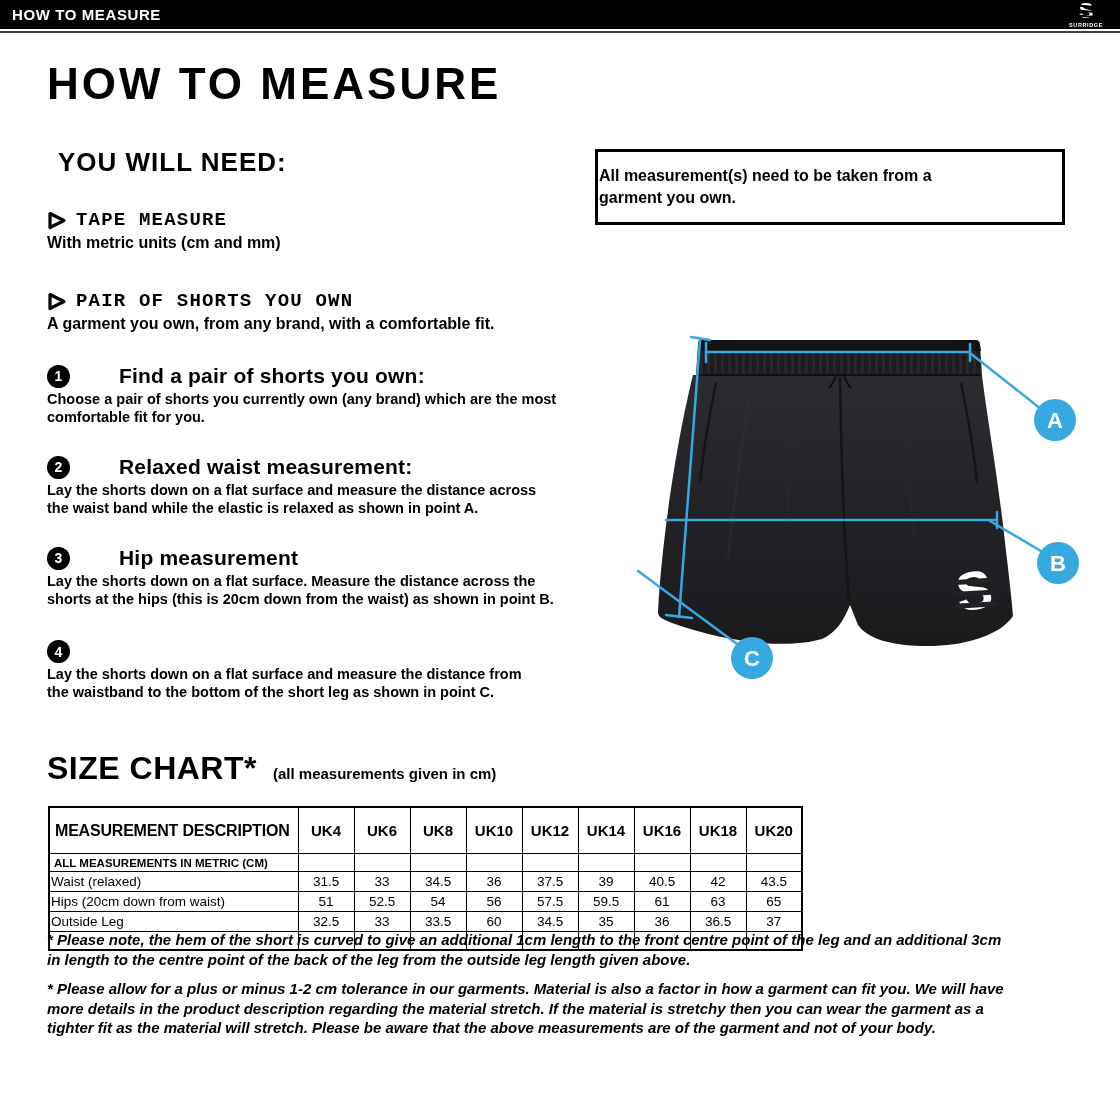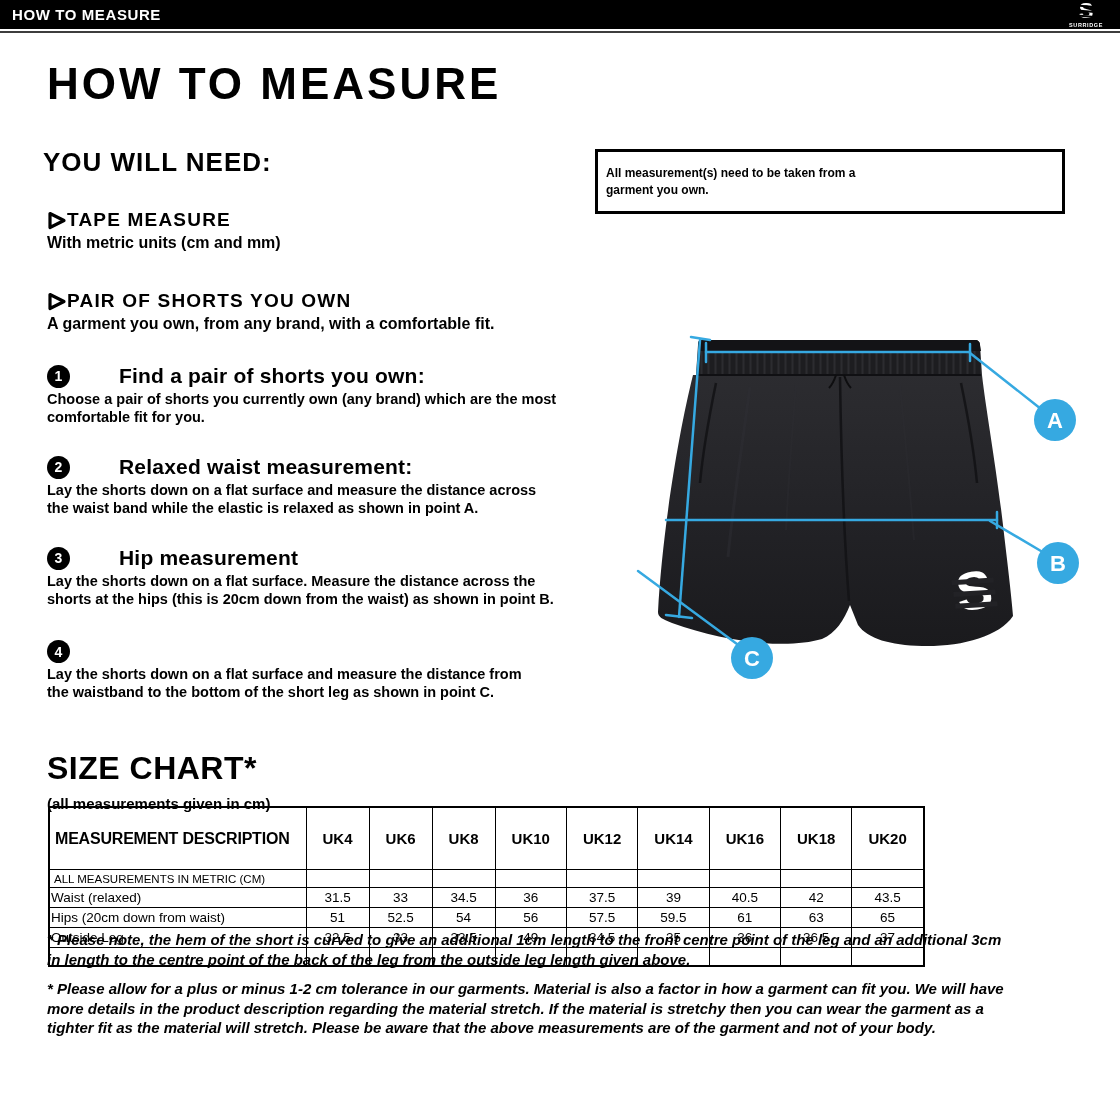--- a/index.html
+++ b/index.html
@@ -13,34 +13,34 @@
   .header-bar{
     position:absolute;top:0;left:0;width:1120px;height:29px;background:#000;
     display:flex;align-items:center;justify-content:space-between;
     padding:0 12px;box-sizing:border-box;
   }
   .header-title{color:#fff;font-weight:bold;font-size:15px;letter-spacing:.6px;}
   .header-underline{position:absolute;top:31px;left:0;width:1120px;height:2px;background:#3d3d3d;}
 
   
   .page-title{position:absolute;left:47px;top:62px;font-size:44px;font-weight:bold;letter-spacing:3px;line-height:1;}
-  .ywn-heading{position:absolute;left:43px;top:147px;font-size:26px;font-weight:bold;letter-spacing:1px;text-align:center;}
+  .ywn-heading{position:absolute;left:58px;top:147px;font-size:26px;font-weight:bold;letter-spacing:1px;text-align:center;}
 
   
   .need-item{position:absolute;left:47px;width:560px;}
   #need-1{top:209px}
   #need-2{top:290px}
-  .need-row{display:flex;align-items:center;gap:0;}
+  .need-row{display:flex;align-items:center;gap:9px;font-family:Liberation Mono, monospace;}
   .need-title{font-size:19px;font-weight:bold;letter-spacing:1.2px;}
   .need-desc{font-size:16px;font-weight:bold;margin-top:3px;}
 
   
   .note-box{
     position:absolute;left:595px;top:149px;width:470px;box-sizing:border-box;
-    border:3px solid #000;padding:13px 8px;font-size:12px;font-weight:bold;
+    border:3px solid #000;padding:13px 1px;font-size:16px;font-weight:bold;
     line-height:1.38;white-space:pre-line;
   }
 
   
   .step{position:absolute;left:47px;width:620px;}
   #step-1{top:364px}
   #step-2{top:455px}
   #step-3{top:546px}
   #step-4{top:640px}
   .step-head{display:flex;align-items:center;gap:9px;}
@@ -48,34 +48,34 @@
     width:23px;height:23px;border-radius:50%;background:#000;color:#fff;
     font-size:14px;font-weight:bold;display:flex;align-items:center;justify-content:center;flex:0 0 23px;
   }
   .step-title{font-size:21px;font-weight:bold;letter-spacing:.2px;margin-left:40px;}
   .step-desc{font-size:14.5px;font-weight:bold;line-height:1.25;margin-top:2px;white-space:pre-line;}
 
   
   .diagram{position:absolute;left:600px;top:325px;width:500px;height:370px;}
 
   
-  .size-chart-head{position:absolute;left:47px;top:750px;display:flex;align-items:baseline;gap:8px;flex-direction:column;}
+  .size-chart-head{position:absolute;left:47px;top:750px;display:flex;align-items:baseline;gap:16px;}
   .size-chart-title{font-size:32px;font-weight:bold;letter-spacing:.5px;}
   .size-chart-sub{font-size:15px;font-weight:bold;}
 
   table{
     position:absolute;left:48px;top:806px;border-collapse:collapse;table-layout:fixed;
     border:2px solid #000;
   }
   th,td{border:1.5px solid #000;overflow:hidden;white-space:nowrap;}
   col.desc-col{width:234px;}
   col.size-col{width:56px;}
-  tr.hrow th{height:29px;font-size:15px;text-align:center;padding:16px;}
+  tr.hrow th{height:29px;font-size:15px;text-align:center;padding:8px;}
   tr.hrow th:first-child{font-size:16px;text-align:left;padding-left:5px;letter-spacing:-.2px;}
-  tr.metric-row td{height:15px;font-size:11.5px;font-weight:normal;text-align:left;padding-left:4px;}
+  tr.metric-row td{height:15px;font-size:11.5px;font-weight:bold;text-align:left;padding-left:4px;}
   tr.data-row td{height:17px;font-size:13.5px;font-weight:normal;text-align:center;}
   tr.data-row td:first-child{text-align:left;}
   tr.empty-row td{height:15px;}
 
   
   .footnotes{position:absolute;left:47px;top:930px;width:1050px;}
   .footnote{
     font-size:15px;font-weight:bold;font-style:italic;line-height:1.3;
     margin:0 0 10px 0;white-space:pre-line;
   }
@@ -297,21 +297,21 @@
         <td>59.5</td>
         <td>61</td>
         <td>63</td>
         <td>65</td>
       </tr>
       <tr class="data-row">
         <td>Outside Leg</td>
         <td>32.5</td>
         <td>33</td>
         <td>33.5</td>
-        <td>49</td>
+        <td>60</td>
         <td>34.5</td>
         <td>35</td>
         <td>36</td>
         <td>36.5</td>
         <td>37</td>
       </tr>
       <tr class="empty-row">
         <td></td>
         <td></td>
         <td></td>

